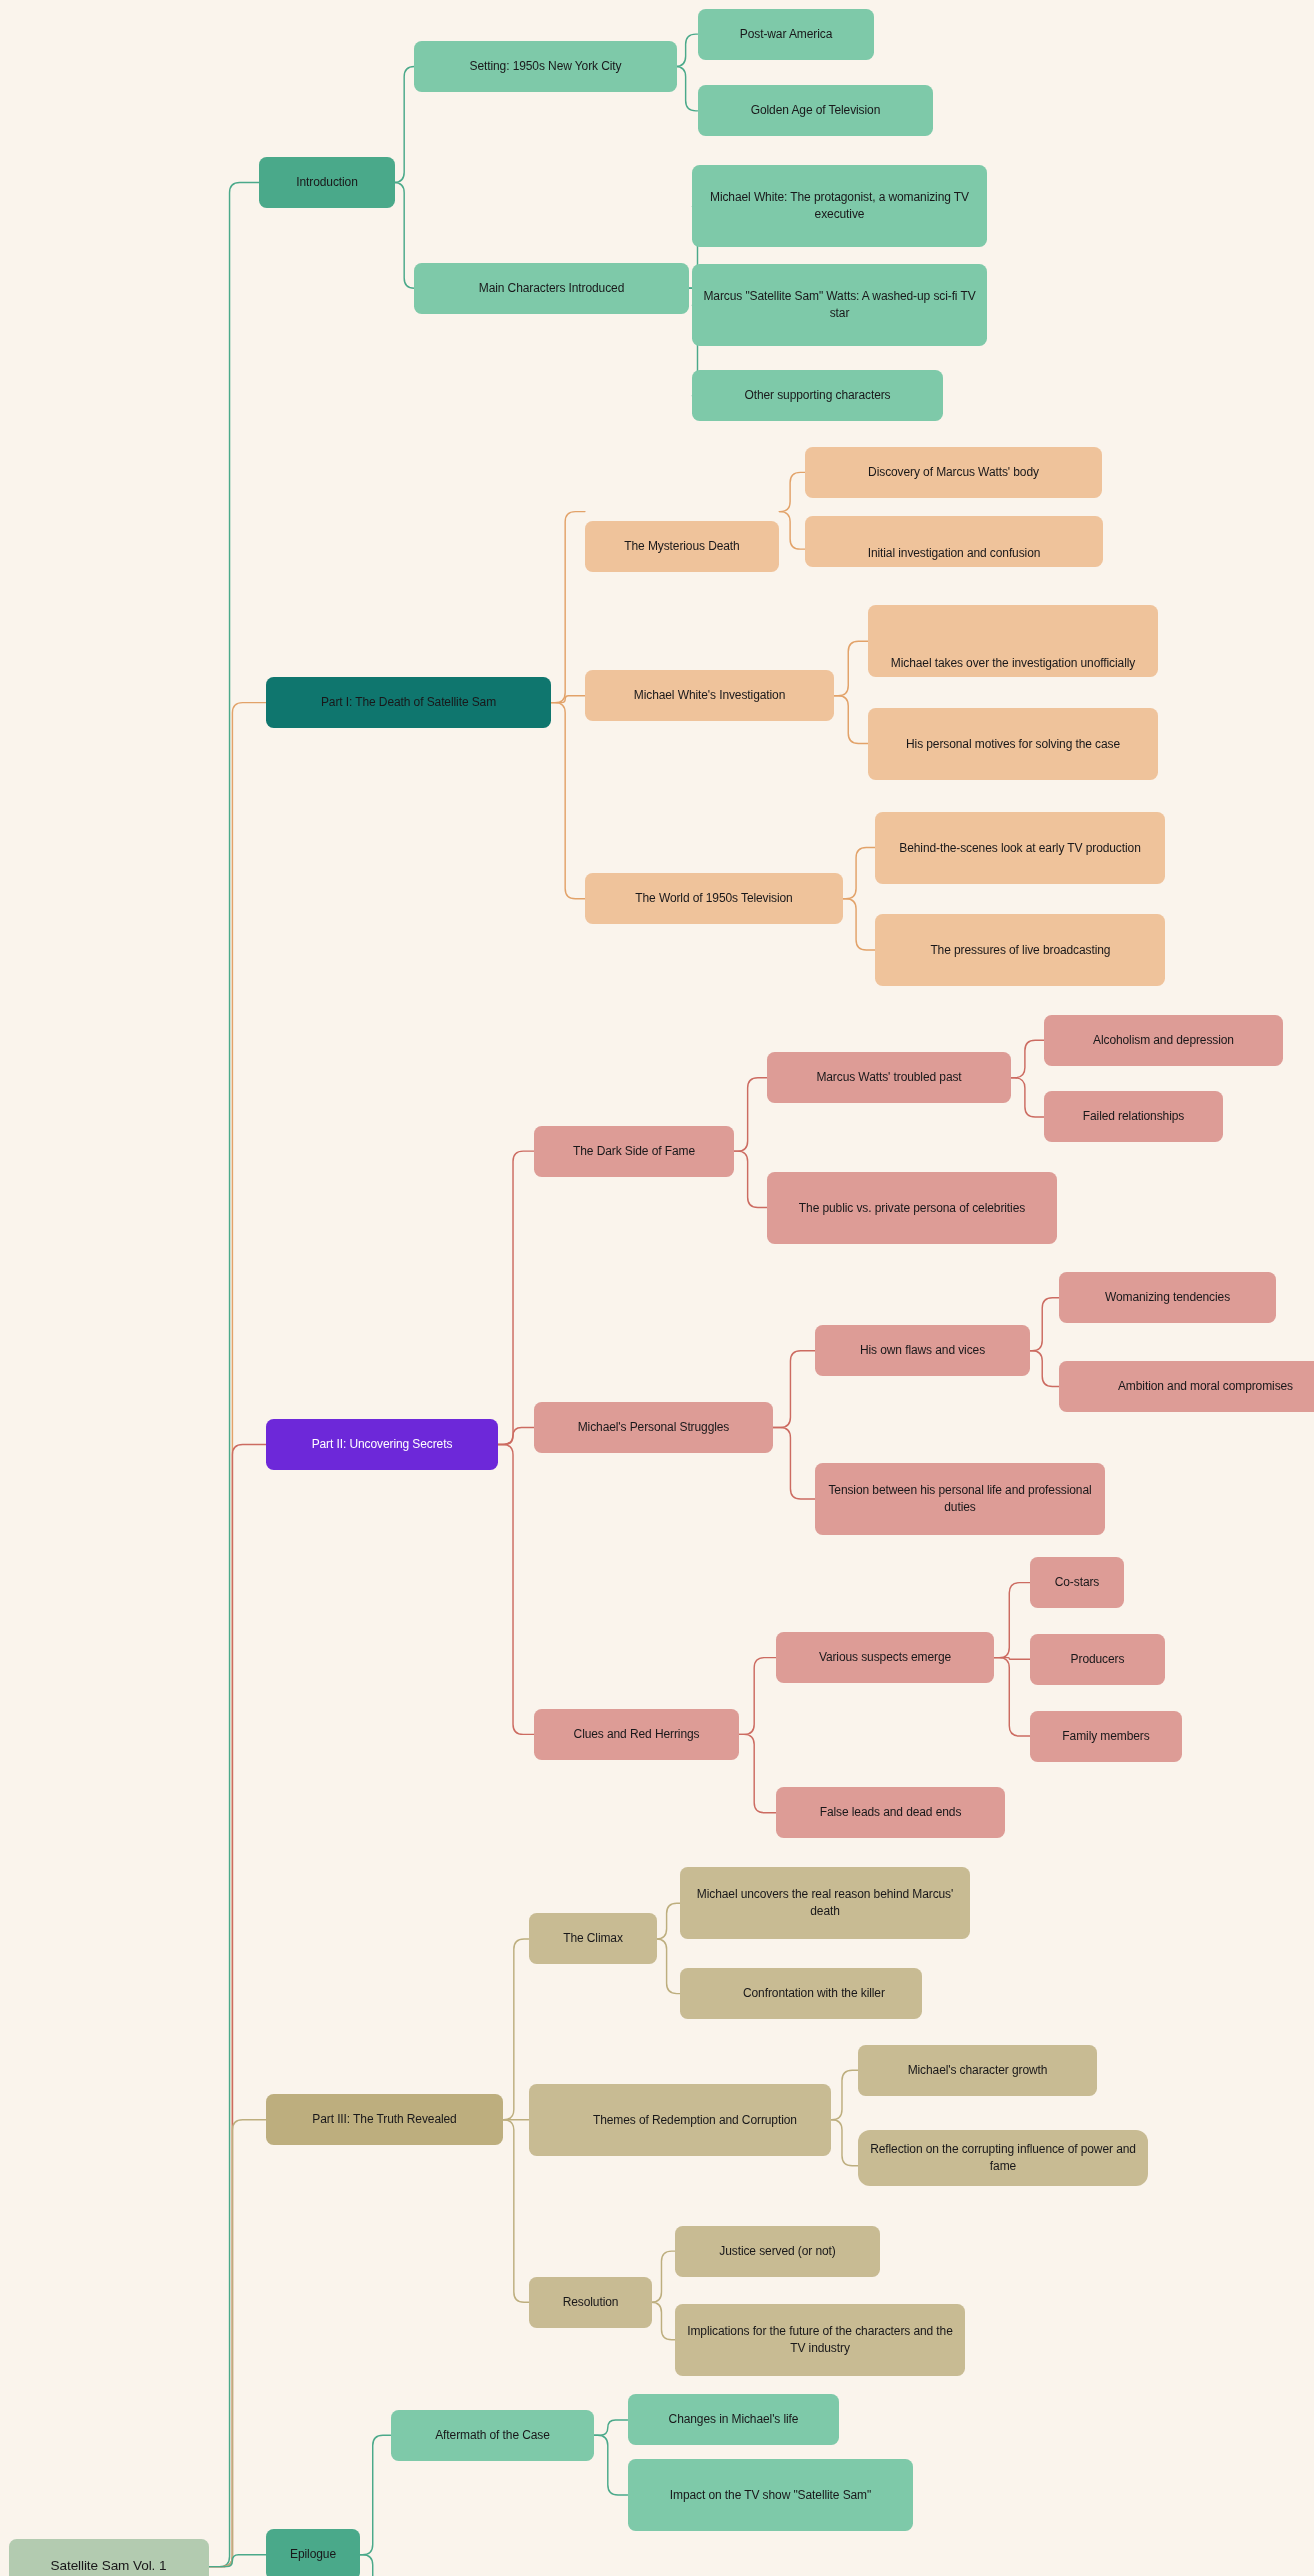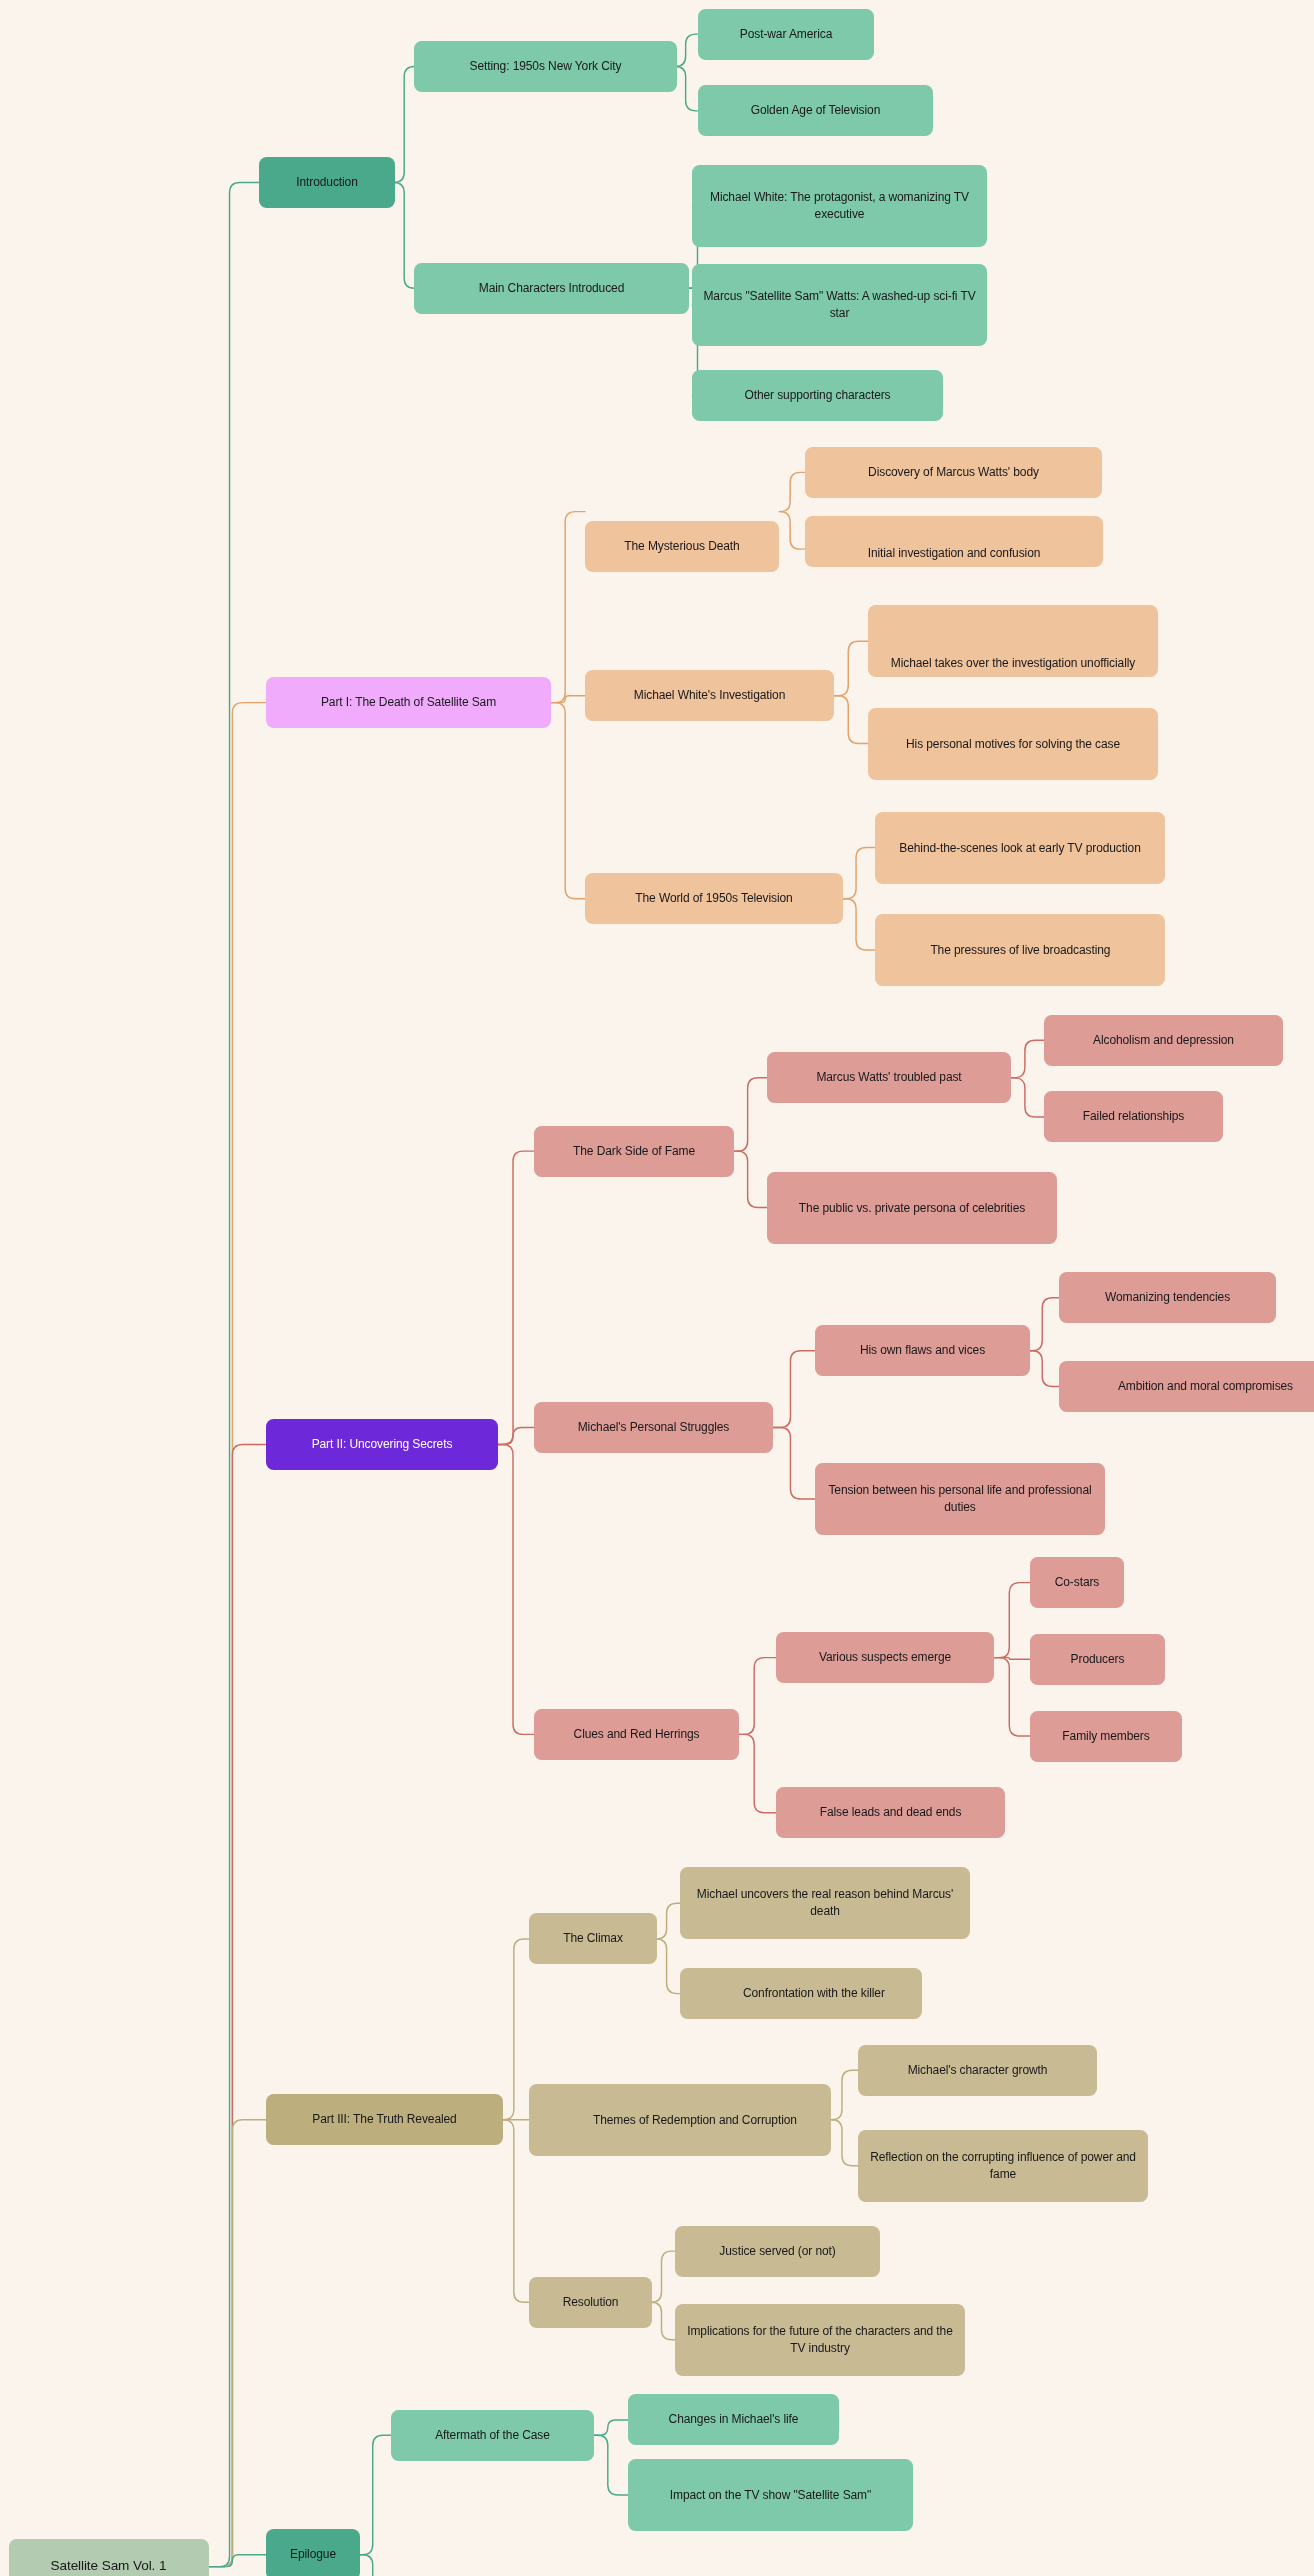--- a/index.html
+++ b/index.html
@@ -103,21 +103,21 @@
     </div>
     <div class="node" style="left: 692px; top: 165px; width: 295px; height: 82px; background: rgb(126, 201, 169);">
       <span>Michael White: The protagonist, a womanizing TV executive</span>
     </div>
     <div class="node" style="left: 692px; top: 264px; width: 295px; height: 82px; background: rgb(126, 201, 169);">
       <span>Marcus "Satellite Sam" Watts: A washed-up sci-fi TV star</span>
     </div>
     <div class="node" style="left: 692px; top: 370px; width: 251px; height: 51px; background: rgb(126, 201, 169);">
       <span>Other supporting characters</span>
     </div>
-    <div class="node" style="left: 266px; top: 677px; width: 285px; height: 51px; background: #f0abfc;">
+    <div class="node" style="left: 266px; top: 677px; width: 285px; height: 51px; background: #0f766e;">
       <span>Part I: The Death of Satellite Sam</span>
     </div>
     <div class="node" style="left: 585px; top: 486px; width: 194px; height: 51px; background: rgb(239, 195, 155); margin-top: 35px;">
       <span>The Mysterious Death</span>
     </div>
     <div class="node" style="left: 805px; top: 447px; width: 297px; height: 51px; background: rgb(239, 195, 155);">
       <span>Discovery of Marcus Watts' body</span>
     </div>
     <div class="node" style="left: 805px; top: 516px; width: 298px; height: 51px; background: rgb(239, 195, 155); align-items: flex-end;">
       <span>Initial investigation and confusion</span>
@@ -202,21 +202,21 @@
     </div>
     <div class="node" style="left: 680px; top: 1968px; width: 242px; height: 51px; background: rgb(200, 187, 147); padding-left: 36px;">
       <span>Confrontation with the killer</span>
     </div>
     <div class="node" style="left: 529px; top: 2084px; width: 302px; height: 72px; background: rgb(200, 187, 147); padding-left: 40px;">
       <span>Themes of Redemption and Corruption</span>
     </div>
     <div class="node" style="left: 858px; top: 2045px; width: 239px; height: 51px; background: rgb(200, 187, 147);">
       <span>Michael's character growth</span>
     </div>
-    <div class="node" style="left: 858px; top: 2130px; width: 290px; height: 72px; background: rgb(200, 187, 147);">
+    <div class="node" style="left: 858px; top: 2130px; width: 290px; height: 56px; background: rgb(200, 187, 147); border-radius: 12px;">
       <span>Reflection on the corrupting influence of power and fame</span>
     </div>
     <div class="node" style="left: 529px; top: 2277px; width: 123px; height: 51px; background: rgb(200, 187, 147);">
       <span>Resolution</span>
     </div>
     <div class="node" style="left: 675px; top: 2226px; width: 205px; height: 51px; background: rgb(200, 187, 147);">
       <span>Justice served (or not)</span>
     </div>
     <div class="node" style="left: 675px; top: 2304px; width: 290px; height: 72px; background: rgb(200, 187, 147);">
       <span>Implications for the future of the characters and the TV industry</span>

